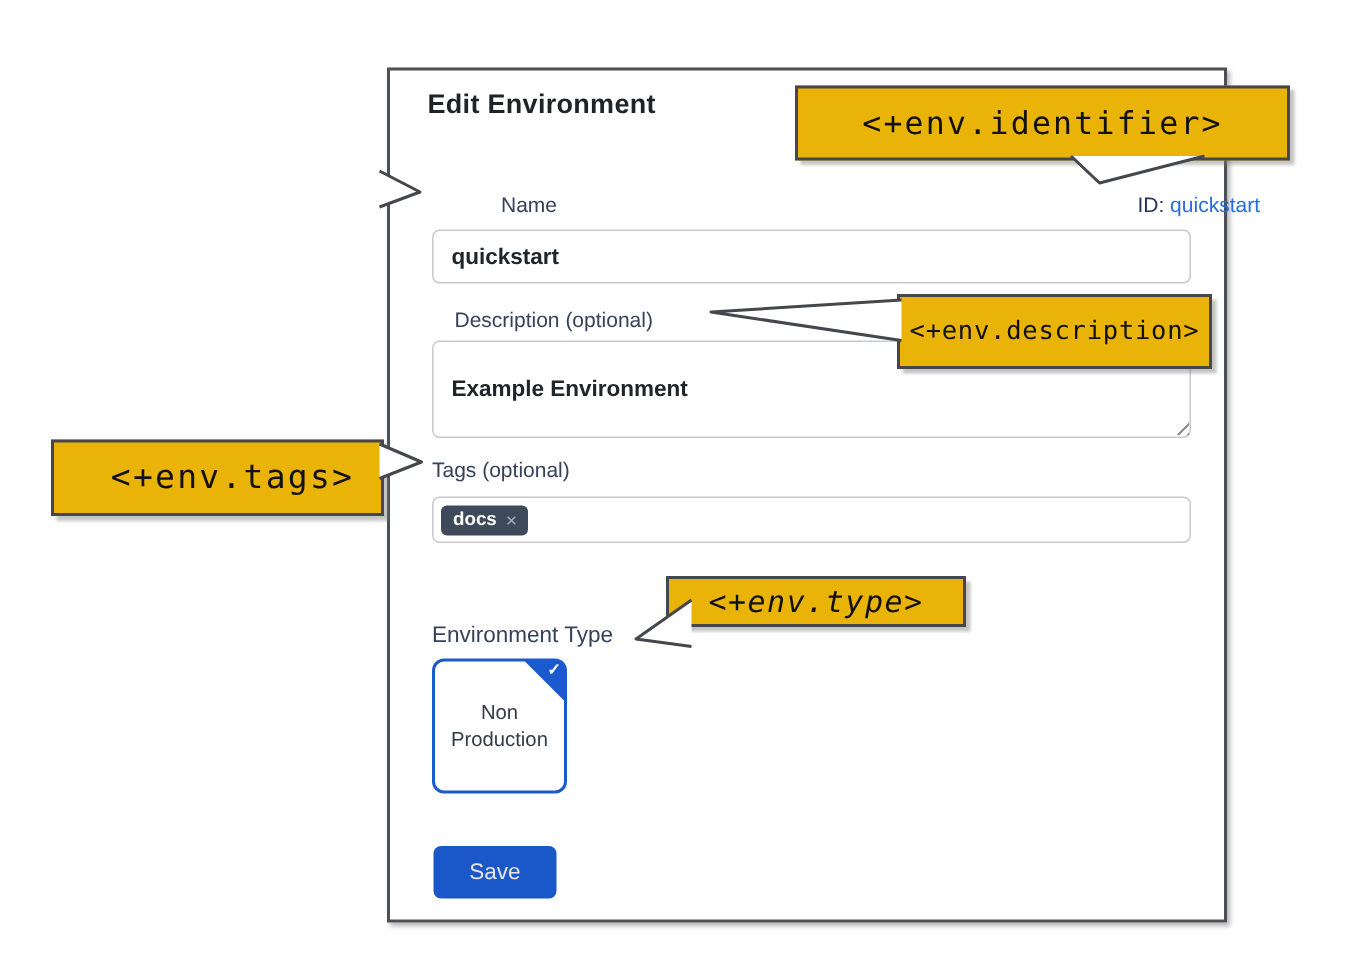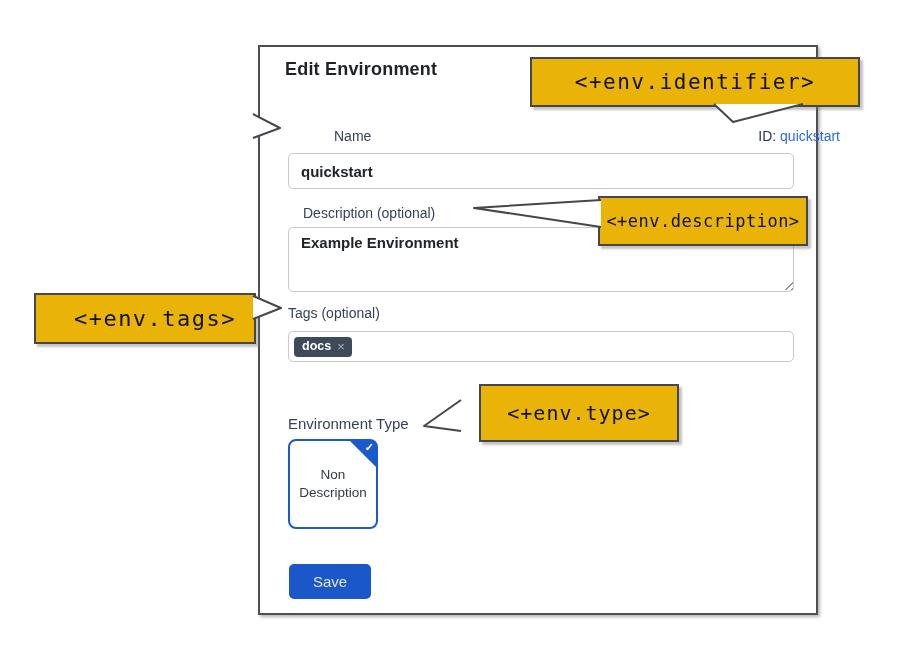--- a/index.html
+++ b/index.html
@@ -40,21 +40,21 @@
     outline:none;
   }
   #name-input { top:106px; }
 
   .desc-label { position:absolute; left:28px; top:158px;margin-left:15px; }
   .textarea {
     position:absolute; left:28px; top:180px; width:506px; height:65px;
     border:1px solid #c8c9cf; border-radius:5px; background:#fff;
     font-family:"Liberation Sans", sans-serif;
     font-size:15px; font-weight:600; color:#20242b;
-    padding:6px 12px; resize:none; outline:none;
+    padding:23px 12px; resize:none; outline:none;
   }
   .resize-handle {
     position:absolute; left:523px; top:233px; width:10px; height:10px;
     clip-path:polygon(100% 0, 100% 100%, 0 100%);
     background:repeating-linear-gradient(315deg,#8d8f96 0 1.5px,transparent 1.5px 4.5px);
     cursor:nwse-resize;
   }
 
   .tags-label { position:absolute; left:28px; top:258px; }
   .tags-box {
@@ -102,21 +102,21 @@
     position:absolute; background:#eab308; border:2px solid #46474c;
     box-shadow:3px 3px 2px rgba(125,125,125,.45);
     display:flex; align-items:center; justify-content:center;
     font-family:"DejaVu Sans Mono", monospace; color:#111111;
     z-index:9; white-space:nowrap;
   }
   #callout-identifier { left:530px; top:57px;  width:330px; height:50px; font-size:21px; letter-spacing:1.5px; }
   #callout-name       { left:37px;  top:111px; width:219px; height:51px; font-size:22px; letter-spacing:1.5px; }
   #callout-description{ left:598px; top:196px; width:210px; height:50px; font-size:17px; letter-spacing:.5px; }
   #callout-tags       { left:34px;  top:293px; width:222px; height:51px; font-size:22px; letter-spacing:1.5px;padding-left:20px; }
-  #callout-type       { left:479px; top:384px; width:200px; height:58px; font-size:20px; letter-spacing:1px; }
+  #callout-type       { left:444px; top:384px; width:200px; height:34px; font-size:20px; letter-spacing:1px;font-style:italic; }
 
   #tails { position:absolute; inset:0; z-index:10; pointer-events:none; }
   #tails path { fill:#ffffff; stroke:#46474c; stroke-width:2; stroke-linejoin:round; }
 </style>
 </head>
 <body>
 
 <div id="canvas">
 
   <div class="dialog">
@@ -142,21 +142,21 @@
         <span class="tag-remove">×</span>
       </span>
     </div>
 
     <div class="field-label envtype-label">Environment Type</div>
     <div class="cards">
       <div class="type-card selected">
         <span class="corner-check">
           <span class="check-glyph">✓</span>
         </span>
-        <span>Non Description</span>
+        <span>Non Production</span>
       </div>
     </div>
 
     <button class="save-btn">Save</button>
   </div>
 
   <div id="callout-identifier" class="callout">&lt;+env.identifier&gt;</div>
   <div id="callout-description" class="callout">&lt;+env.description&gt;</div>
   <div id="callout-tags" class="callout">&lt;+env.tags&gt;</div>
   <div id="callout-type" class="callout">&lt;+env.type&gt;</div>

